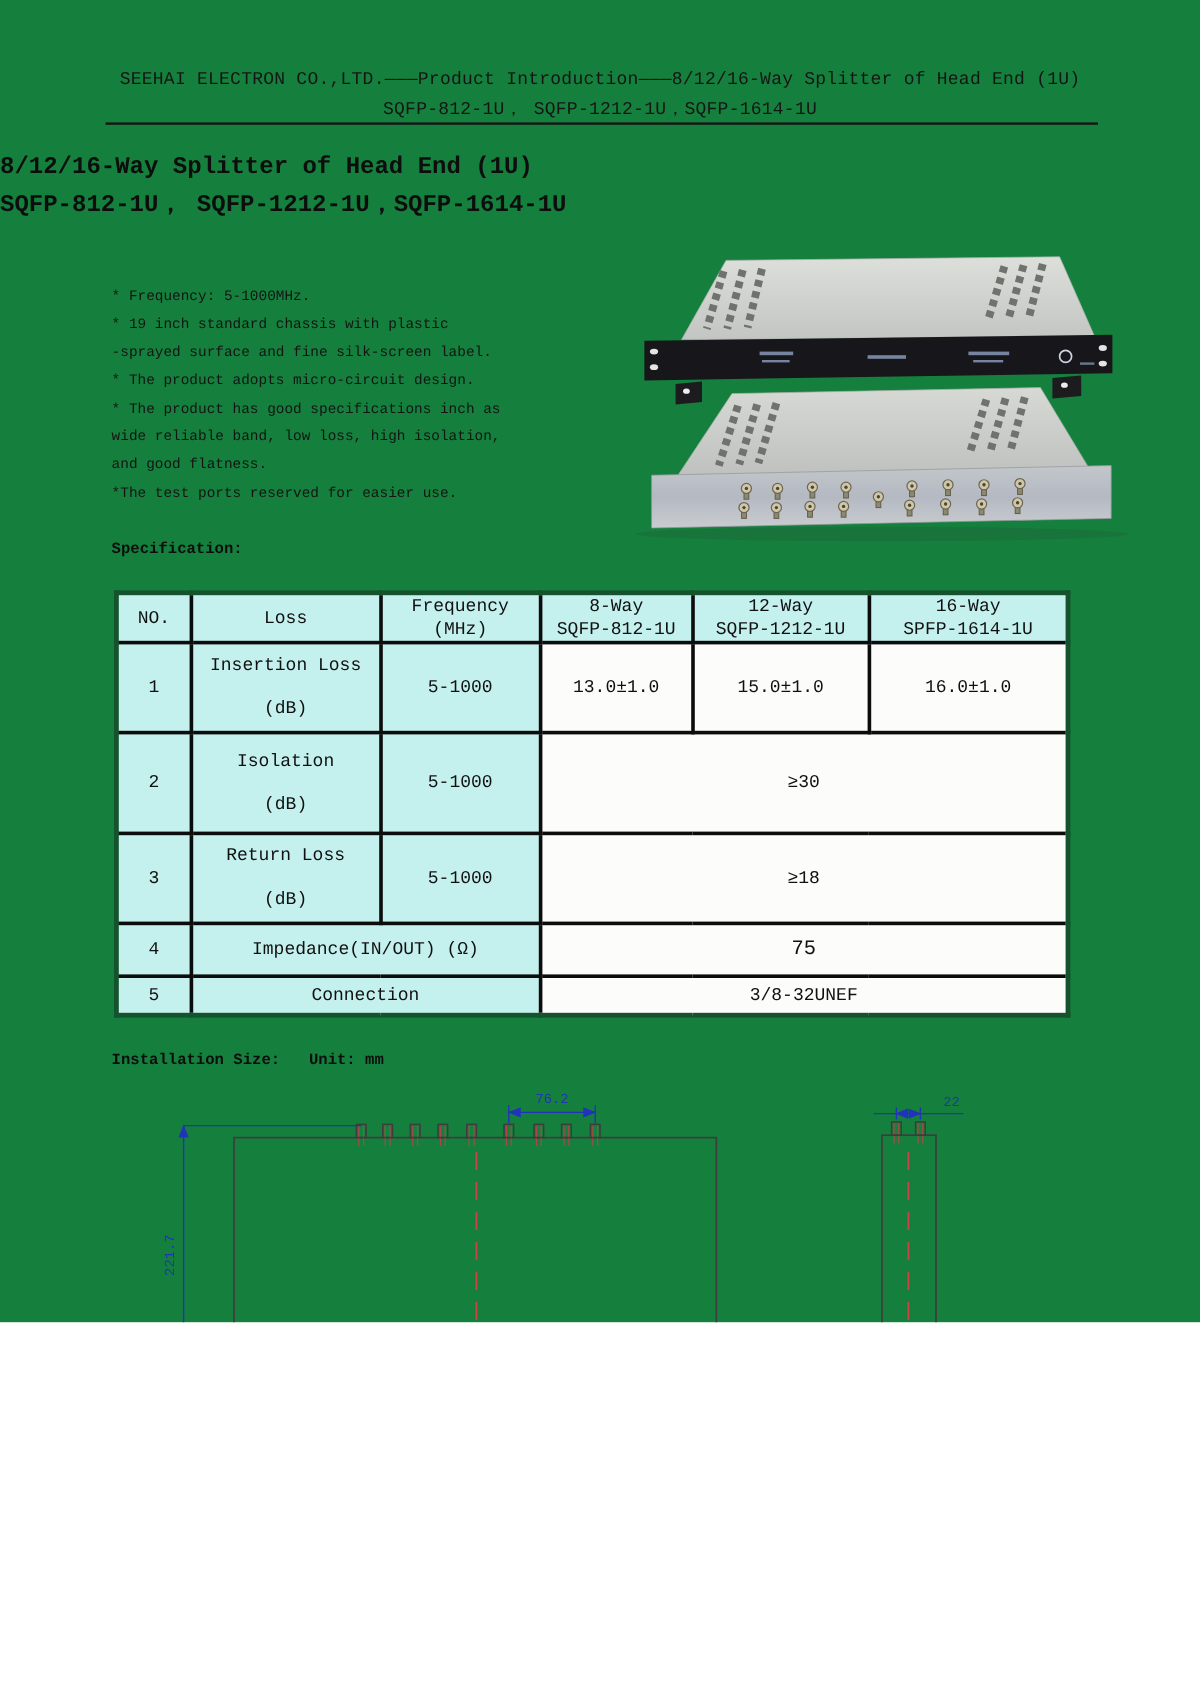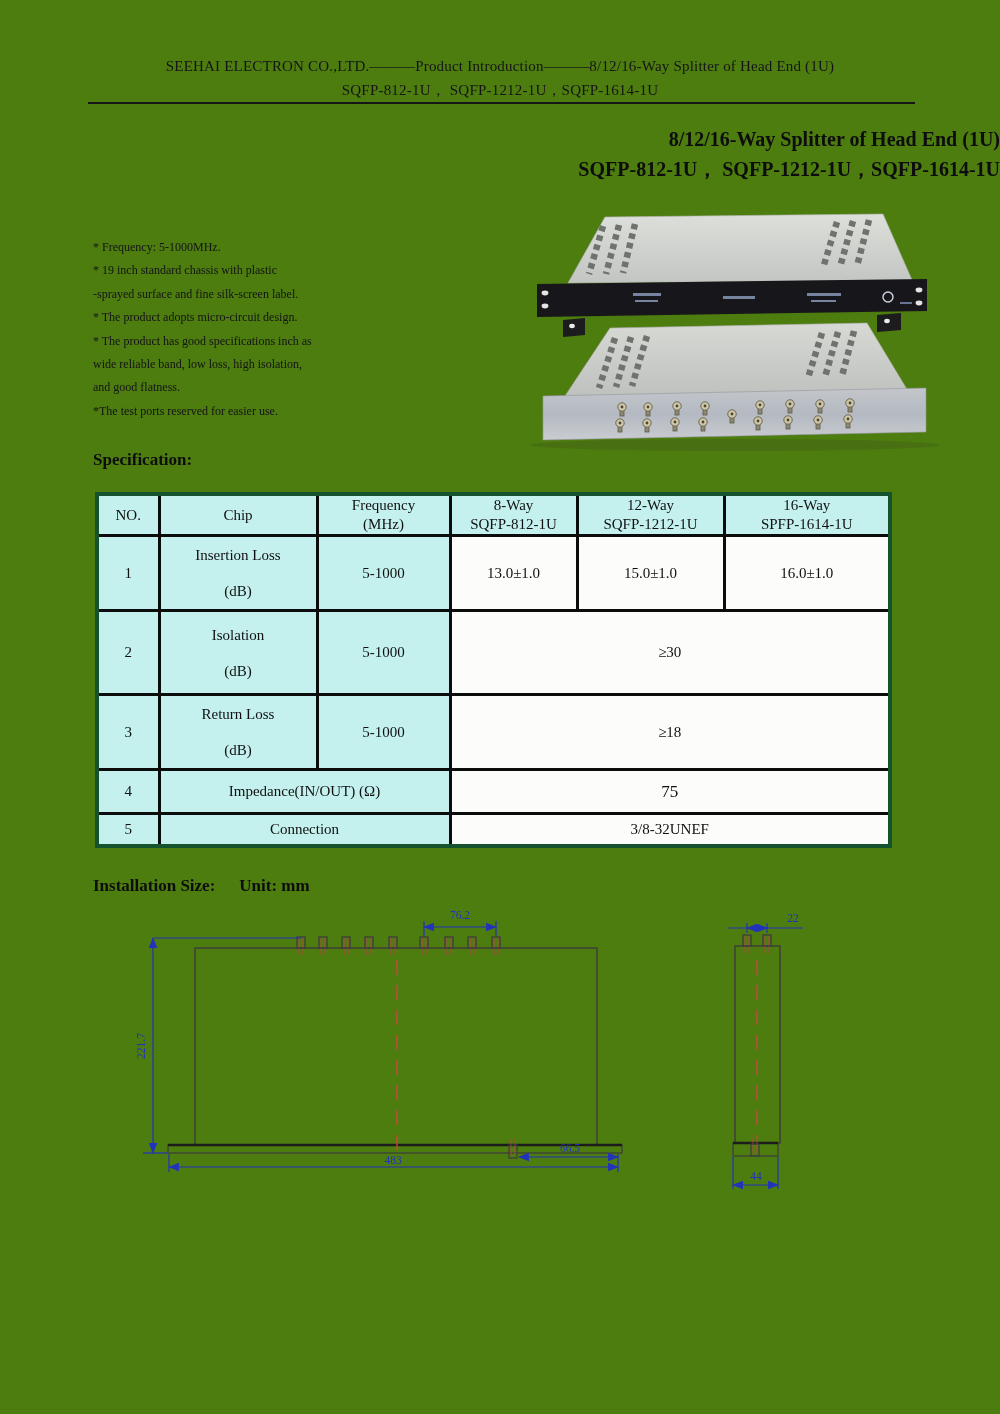--- a/index.html
+++ b/index.html
@@ -1,28 +1,28 @@
 <!DOCTYPE html>
 <html><head>
 <meta charset="utf-8">
 <style>
   html,body { margin:0; padding:0; background:#ffffff; }
   .page {
-    position:relative; width:1000px; height:1414px; background:#4d7c0f;
-    font-family:Liberation Serif, serif; color:#111; overflow:hidden;
+    position:relative; width:1000px; height:1102px; background:#15803d;
+    font-family:Liberation Mono, monospace; color:#111; overflow:hidden;
   }
   .hdr { position:absolute; left:0; width:1000px; text-align:center; font-size:15px; color:#151515; letter-spacing:.2px; }
   .hdr1 { top:58px; }
   .hdr2 { top:81px; }
   .hdr-rule { position:absolute; left:88px; top:102px; width:827px; height:2px; background:#161616; }
-  .title { position:absolute; left:0; width:1000px; text-align:right; font-weight:bold; font-size:20px; color:#0d0d0d; }
+  .title { position:absolute; left:0; width:1000px; text-align:left; font-weight:bold; font-size:20px; color:#0d0d0d; }
   .title1 { top:128px; }
   .title2 { top:156px; }
   .features { position:absolute; left:93px; top:236px; width:430px; font-size:12px; line-height:23.4px; color:#141414; }
-  .sec-head { position:absolute; font-weight:bold; font-size:17px; color:#0d0d0d; }
+  .sec-head { position:absolute; font-weight:bold; font-size:13px; color:#0d0d0d; }
   .spec-head { left:93px; top:450px; }
   .inst-head { left:93px; top:876px; }
   .inst-head .unit { margin-left:24px; }
   .photo { position:absolute; left:515px; top:192px; }
   .spec-table { position:absolute; left:95px; top:492px; border-collapse:collapse; table-layout:fixed; }
   .spec-table td {
     border:3px solid #0c0c0c; text-align:center; vertical-align:middle;
     font-size:15px; color:#101010; padding:0 2px;
   }
   .spec-table { border:4px solid #14532d; }
@@ -158,21 +158,21 @@
       <col style="width:62px">
         <col style="width:158px">
         <col style="width:133px">
       <col style="width:127px">
         <col style="width:147px">
         <col style="width:166px">
     </colgroup>
     <tbody>
         <tr style="height:40px">
       <td class="cy">NO.</td>
-      <td class="cy">Chip</td>
+      <td class="cy">Loss</td>
       <td class="cy two-line">
         <div>Frequency</div>
         <div>(MHz)</div>
       </td>
       <td class="cy two-line">
         <div>8-Way</div>
         <div>SQFP-812-1U</div>
       </td>
       <td class="cy two-line">
         <div>12-Way</div>

